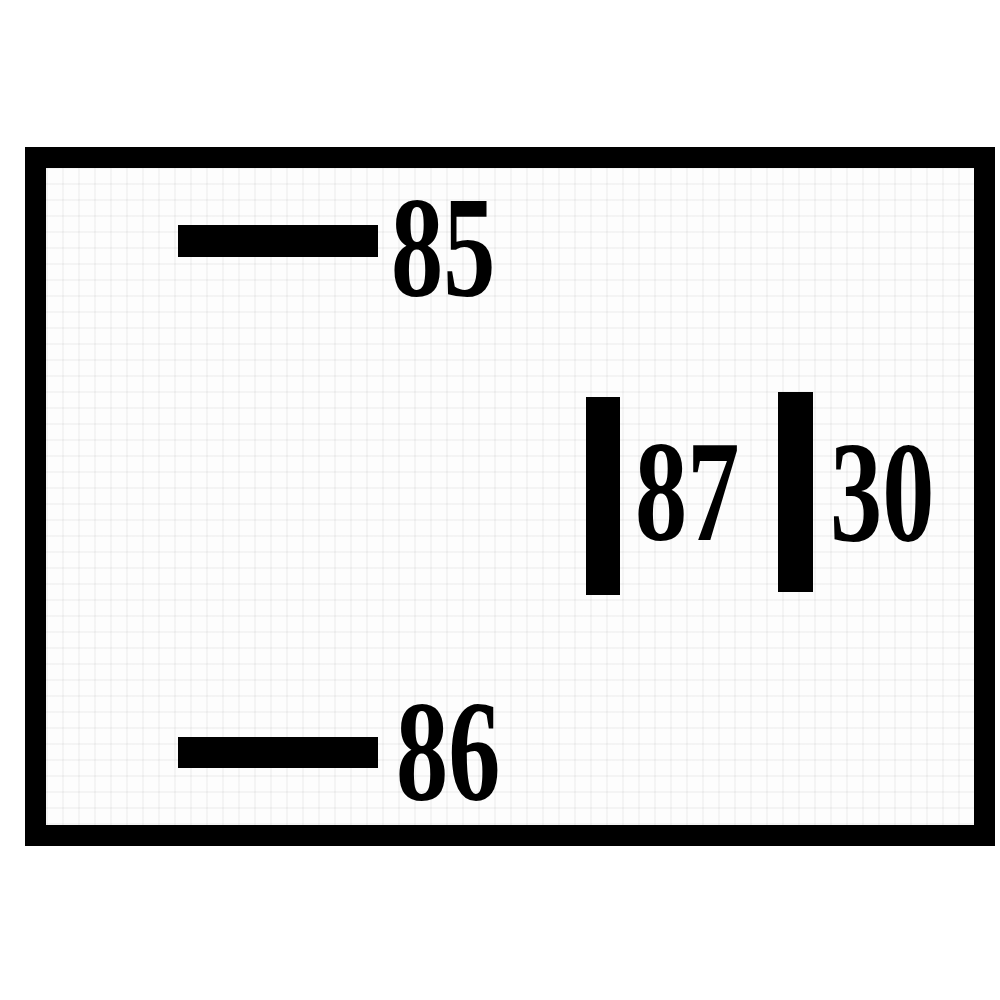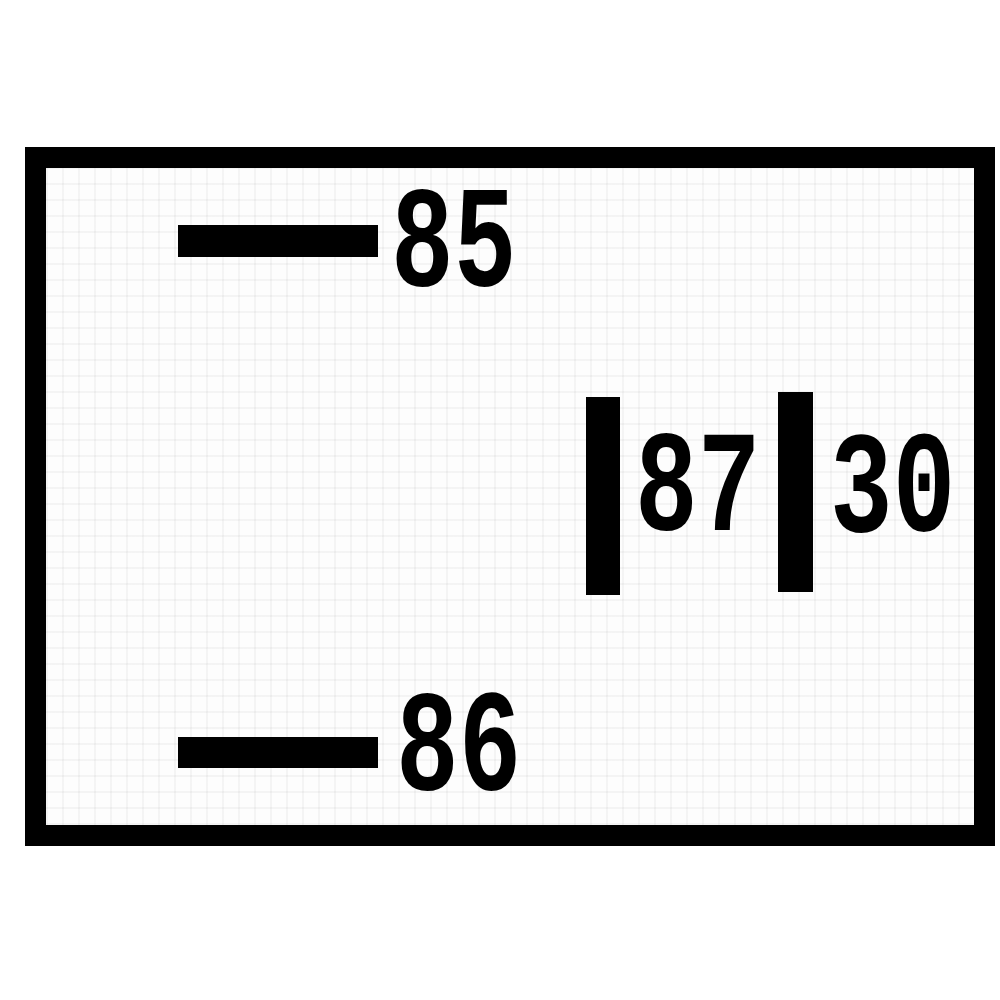--- a/index.html
+++ b/index.html
@@ -7,21 +7,21 @@
     --paper: #ffffff;
     --grid: rgba(0,0,0,0.035);
   }
   * { margin: 0; padding: 0; box-sizing: border-box; }
   html, body { background: var(--paper); }
   .canvas {
     position: relative;
     width: 1000px;
     height: 1000px;
     background: var(--paper);
-    font-family: Liberation Mono, monospace;
+    font-family: Liberation Serif, serif;
     overflow: hidden;
   }
   .relay-body {
     position: absolute;
     left: 25px;
     top: 147px;
     width: 970px;
     height: 699px;
     border: 21px solid var(--ink);
     background-color: #fdfdfd;

